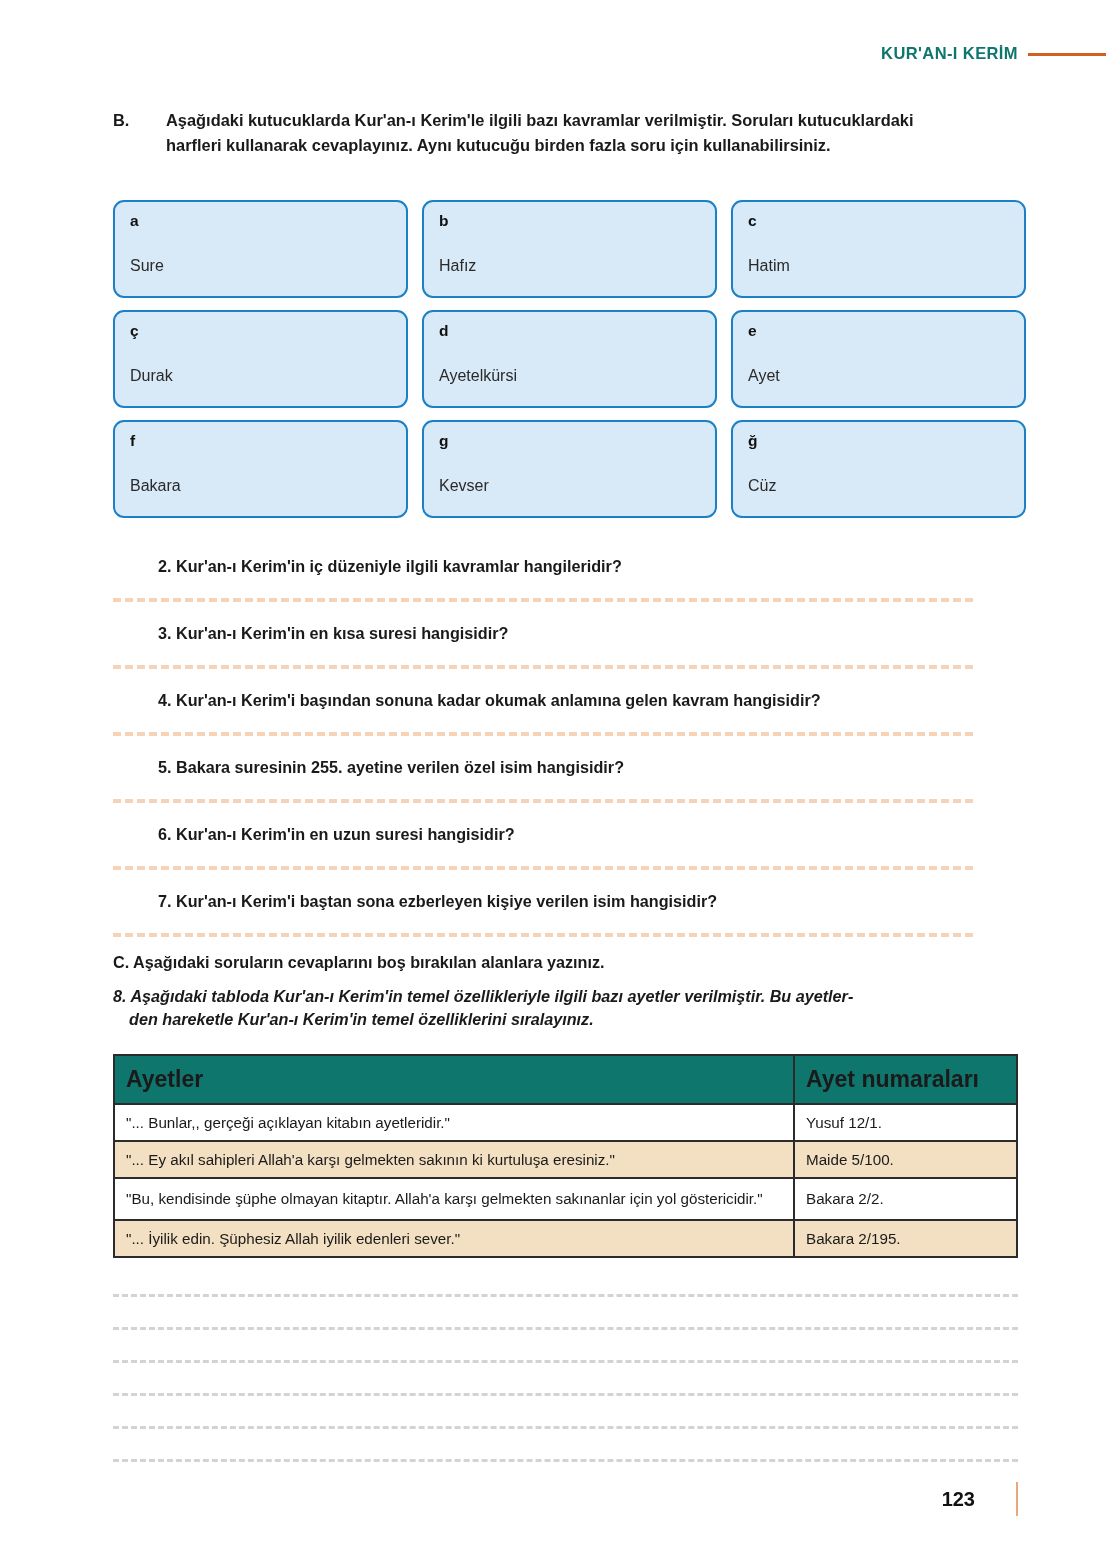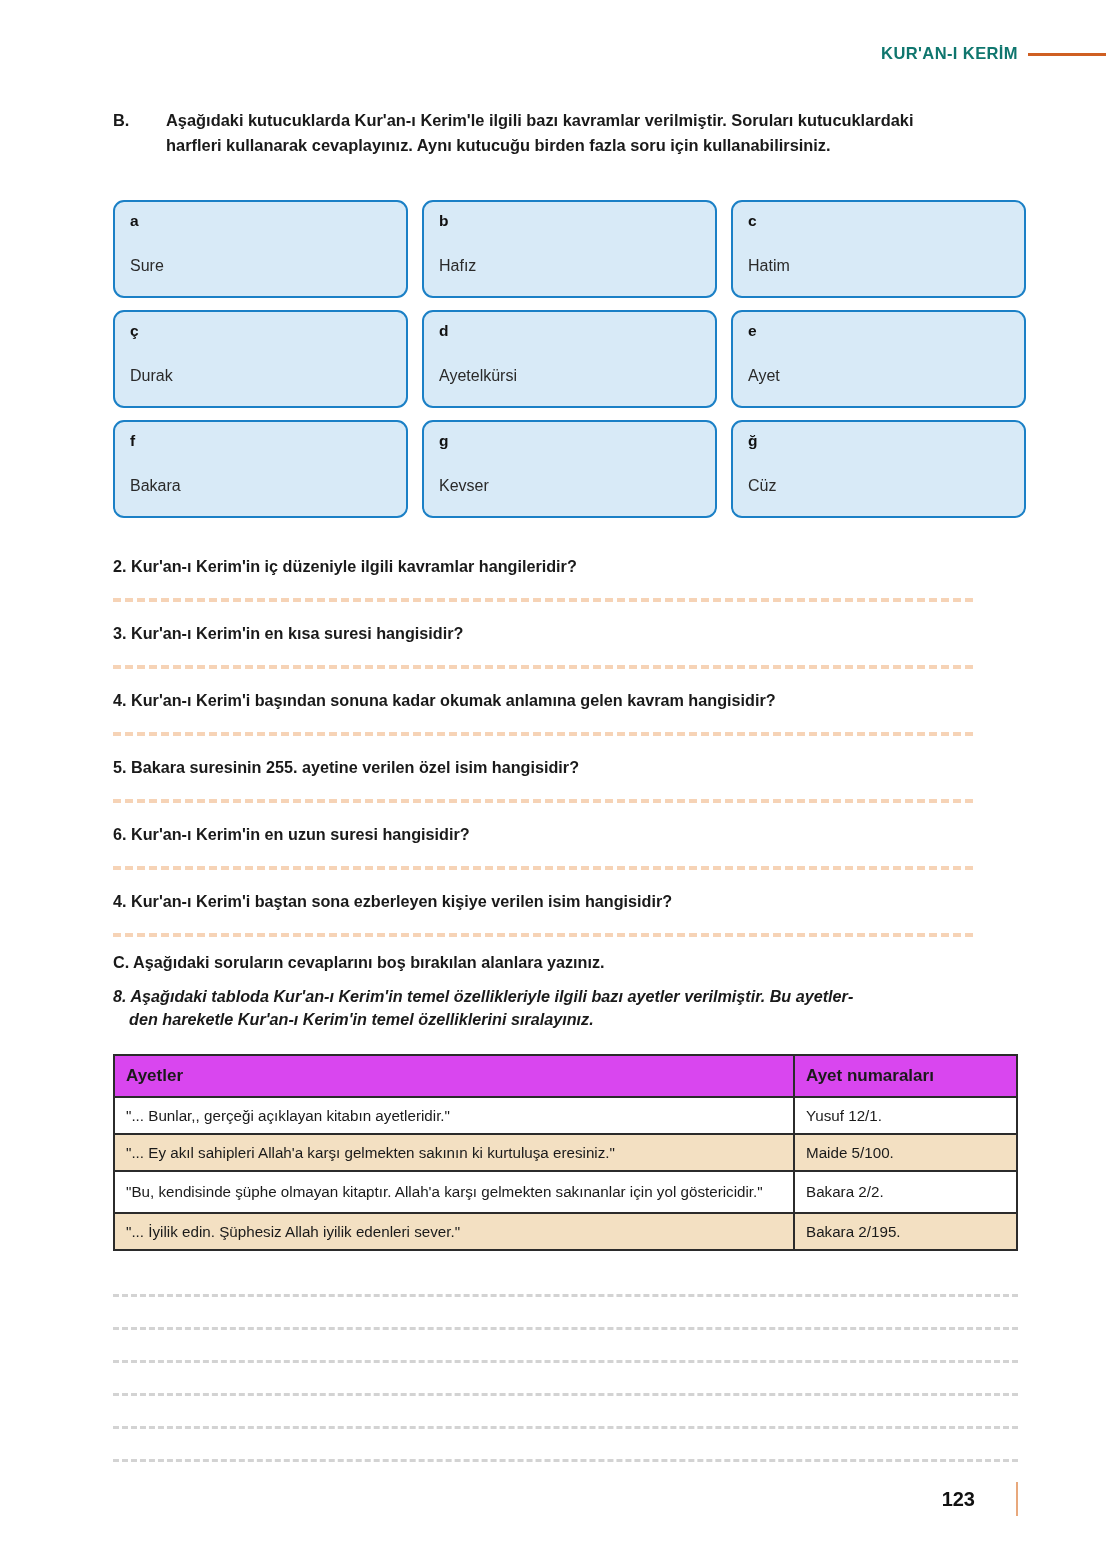--- a/index.html
+++ b/index.html
@@ -113,20 +113,21 @@
     left: 0;
     width: 860px;
   }
   .qitem { margin: 0 0 0 0; }
   .qtext {
     font-size: 16.2px;
     font-weight: bold;
     line-height: 1.3;
     padding-bottom: 21px;
     white-space: nowrap;
+    margin-left: 45px;
   }
   .qrule {
     height: 0;
     border-top: 4px dashed #f6d3b6;
     margin-bottom: 21px;
   }
 
   
   .instr-c {
     position: absolute;
@@ -160,22 +161,22 @@
     table-layout: fixed;
     font-size: 15.2px;
   }
   .ayet-table th, .ayet-table td {
     border: 2px solid #2b2b2b;
     padding: 9px 11px;
     vertical-align: middle;
     text-align: left;
   }
   .ayet-table thead th {
-    background: #d946ef;
-    font-size: 17px;
+    background: #0f766e;
+    font-size: 23px;
     font-weight: bold;
     padding-top: 10px;
     padding-bottom: 10px;
   }
   .col-ayet { width: 680px; }
   .col-num  { width: 223px; }
   .row-white td { background: #ffffff; }
   .row-peach td { background: #f3e0c2; }
   .justified { text-align: justify; text-align-last: left; line-height: 1.42; }
 
@@ -284,21 +285,21 @@
     </div>
     <div class="qitem">
       <div class="qtext">5. Bakara suresinin 255. ayetine verilen özel isim hangisidir?</div>
       <div class="qrule"></div>
     </div>
     <div class="qitem">
       <div class="qtext">6. Kur'an-ı Kerim'in en uzun suresi hangisidir?</div>
       <div class="qrule"></div>
     </div>
     <div class="qitem">
-      <div class="qtext">4. Kur'an-ı Kerim'i baştan sona ezberleyen kişiye verilen isim hangisidir?</div>
+      <div class="qtext">7. Kur'an-ı Kerim'i baştan sona ezberleyen kişiye verilen isim hangisidir?</div>
       <div class="qrule"></div>
     </div>
   </div>
 
   <div class="instr-c">C. Aşağıdaki soruların cevaplarını boş bırakılan alanlara yazınız.</div>
 
   <div class="q8">
     <span class="q8-num">8. Aşağıdaki tabloda Kur'an-ı Kerim'in temel özellikleriyle ilgili bazı ayetler verilmiştir. Bu ayetler-</span>
     <span class="q8-line2">den hareketle Kur'an-ı Kerim'in temel özelliklerini sıralayınız.</span>
   </div>

